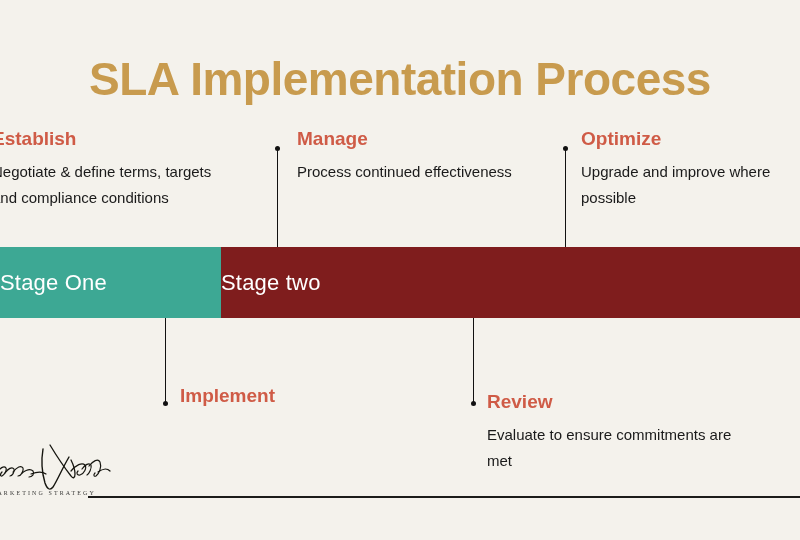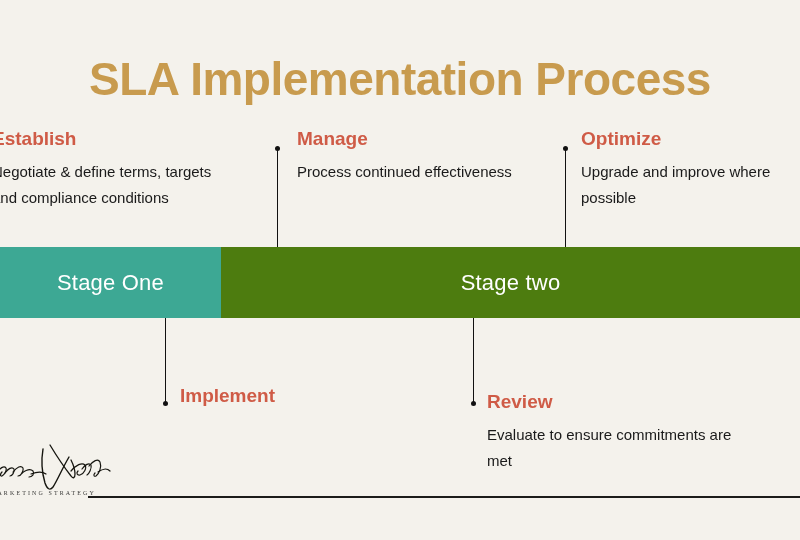--- a/index.html
+++ b/index.html
@@ -49,28 +49,28 @@
   
   #callout-implement{left:180px;top:386px;width:250px;}
   #callout-review{left:487px;top:392px;width:250px;}
 
   
   .stagebar{
     position:absolute;left:0;top:247px;width:800px;height:71px;
     display:flex;
   }
   .stage{
-    display:flex;align-items:center;justify-content:center;
+    display:flex;align-items:center;justify-content:flex-start;
     color:#FFFFFF;
     font-size:22px;
     font-weight:normal;
     letter-spacing:0.2px;
   }
   #stage-one{width:221px;background:#3DA894;}
-  #stage-two{width:579px;background:#4d7c0f;}
+  #stage-two{width:579px;background:#7f1d1d;}
 
   
   .connector{position:absolute;width:1px;background:#111111;}
   .dot{
     position:absolute;width:5px;height:5px;border-radius:50%;
     background:#111111;
   }
   #conn-manage{left:277px;top:150px;height:97px;}
   #dot-manage{left:275px;top:146px;}
   #conn-optimize{left:565px;top:150px;height:97px;}

